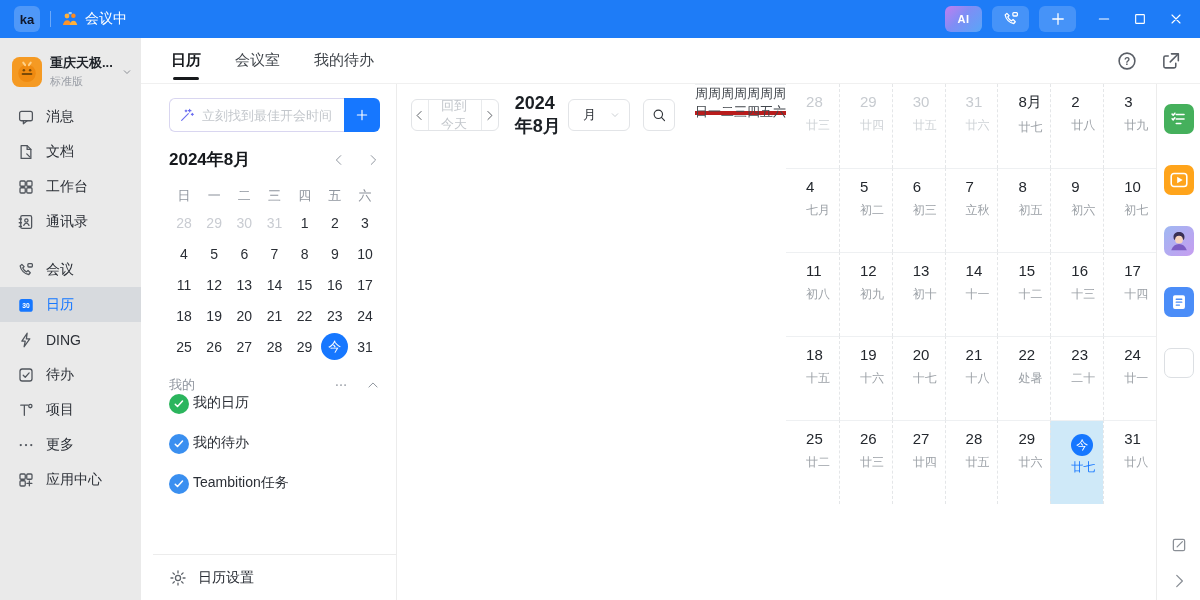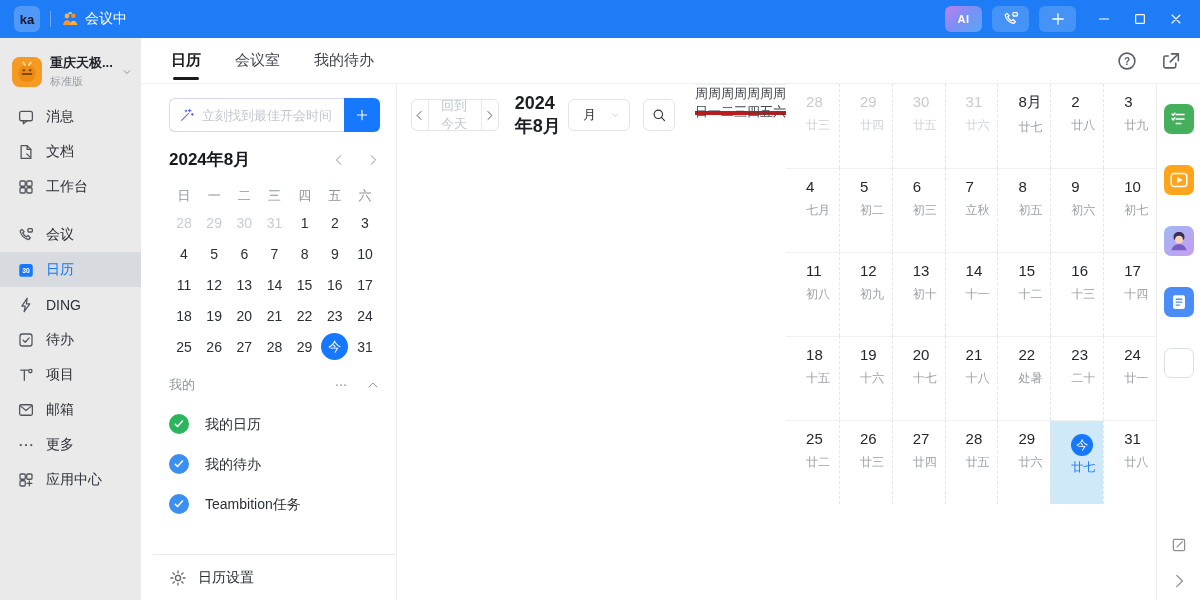--- a/index.html
+++ b/index.html
@@ -81,21 +81,21 @@
   .mini-wd { height:22px; display:flex; align-items:center; justify-content:center; color:#8f959e; font-size:13px; }
   .mini-cell { height:31px; display:flex; align-items:center; justify-content:center; font-size:14px; color:#2b2f36; cursor:pointer; }
   .mini-cell.muted { color:#c9ccd2; }
   .mini-cell.today { position:relative; color:#fff; }
   .mini-cell.today::before { content:""; position:absolute; width:27px; height:27px; border-radius:50%; background:var(--accent); z-index:0; }
   .mini-cell.today span { position:relative; z-index:1; font-size:13px; }
 
   .my-head { display:flex; align-items:center; margin-top:14px; color:#8f959e; font-size:13px; }
   .my-head .tools { margin-left:auto; display:flex; gap:18px; }
   .my-head .ico { width:14px; height:14px; color:#8f959e; cursor:pointer; }
-  .cal-item { height:40px; display:flex; align-items:flex-end; gap:16px; cursor:pointer; }
+  .cal-item { height:40px; display:flex; align-items:flex-start; gap:4px; cursor:pointer; }
   .cal-check { width:20px; height:20px; border-radius:50%; display:flex; align-items:center; justify-content:center; flex:0 0 20px; }
   .cal-check .ico { width:12px; height:12px; color:#fff; }
   .cal-label { font-size:14px; color:#2b2f36; }
 
   .panel-foot { margin:auto -16px 0 -16px; border-top:1px solid #ececec; height:46px; flex:0 0 46px; display:flex; align-items:center; gap:11px; padding:0 16px; cursor:pointer; }
   .panel-foot .ico { width:18px; height:18px; color:#5f646b; }
   .panel-foot span { font-size:14px; color:#2b2f36; }
 
   
   .main { flex:1; display:flex; flex-direction:row; min-width:0; }
@@ -251,20 +251,31 @@
           <span class="side-ico ico">
             <svg viewBox="0 0 24 24" fill="none" stroke="currentColor" stroke-width="1.7" stroke-linecap="round" stroke-linejoin="round">
               <rect x="4" y="4" width="7" height="7" rx="1.4"></rect>
               <rect x="13" y="4" width="7" height="7" rx="1.4"></rect>
               <rect x="4" y="13" width="7" height="7" rx="1.4"></rect>
               <rect x="13" y="13" width="7" height="7" rx="1.4"></rect>
             </svg>
           </span>
           <span class="side-label">工作台</span>
         </div>
+        <div class="side-item">
+          <span class="side-ico ico">
+            <svg viewBox="0 0 24 24" fill="none" stroke="currentColor" stroke-width="1.7" stroke-linecap="round" stroke-linejoin="round">
+              <rect x="5" y="3.5" width="14.5" height="17" rx="2"></rect>
+              <path d="M3 8h3M3 13h3M3 18h3"></path>
+              <circle cx="12.5" cy="10" r="2.2"></circle>
+              <path d="M9 16.5c.9-2 2-3 3.5-3s2.6 1 3.5 3"></path>
+            </svg>
+          </span>
+          <span class="side-label">通讯录</span>
+        </div>
         <div class="side-item spaced">
           <span class="side-ico ico">
             <svg viewBox="0 0 24 24" fill="none" stroke="currentColor" stroke-width="1.7" stroke-linecap="round" stroke-linejoin="round">
               <path d="M6.5 4.5l3 3-1.8 1.9c1 2.3 2.8 4.1 5.1 5.1l1.9-1.8 3 3-2 2.3c-5.8-1-10.5-5.7-11.5-11.5z"></path>
               <rect x="14.5" y="3.5" width="6" height="4.5" rx="1.2"></rect>
             </svg>
           </span>
           <span class="side-label">会议</span>
         </div>
         <div class="side-item active">
@@ -294,29 +305,20 @@
           <span class="side-label">待办</span>
         </div>
         <div class="side-item">
           <span class="side-ico ico">
             <svg viewBox="0 0 24 24" fill="none" stroke="currentColor" stroke-width="1.7" stroke-linecap="round" stroke-linejoin="round">
               <path d="M5 5.5h9.5M9.8 5.5V19"></path>
               <circle cx="17.8" cy="6.8" r="2.2"></circle>
             </svg>
           </span>
           <span class="side-label">项目</span>
-        </div>
-        <div class="side-item">
-          <span class="side-ico ico">
-            <svg viewBox="0 0 24 24" fill="none" stroke="currentColor" stroke-width="1.7" stroke-linecap="round" stroke-linejoin="round">
-              <rect x="3.5" y="5" width="17" height="14" rx="2"></rect>
-              <path d="M4.5 6.5L12 12.8l7.5-6.3"></path>
-            </svg>
-          </span>
-          <span class="side-label">邮箱</span>
         </div>
         <div class="side-item">
           <span class="side-ico ico">
             <svg viewBox="0 0 24 24" fill="none" stroke="currentColor" stroke-width="1.7" stroke-linecap="round" stroke-linejoin="round">
               <circle cx="5" cy="12" r="1.5" fill="currentColor" stroke="none"></circle>
               <circle cx="12" cy="12" r="1.5" fill="currentColor" stroke="none"></circle>
               <circle cx="19" cy="12" r="1.5" fill="currentColor" stroke="none"></circle>
             </svg>
           </span>
           <span class="side-label">更多</span>

